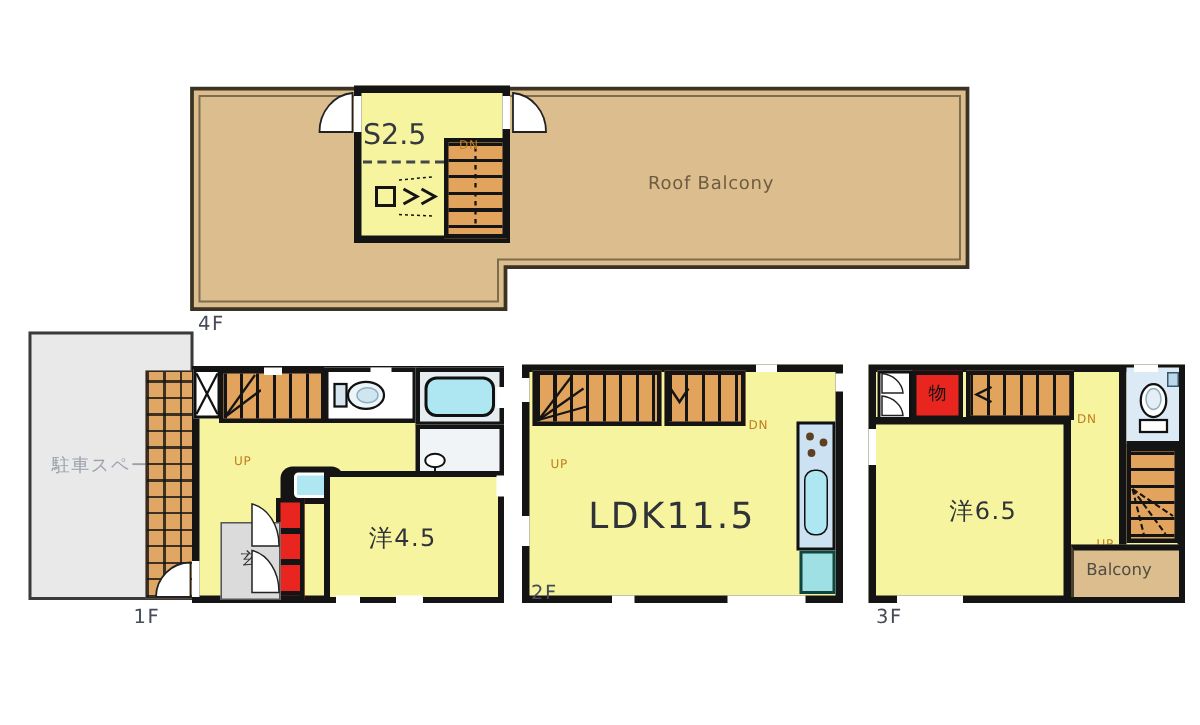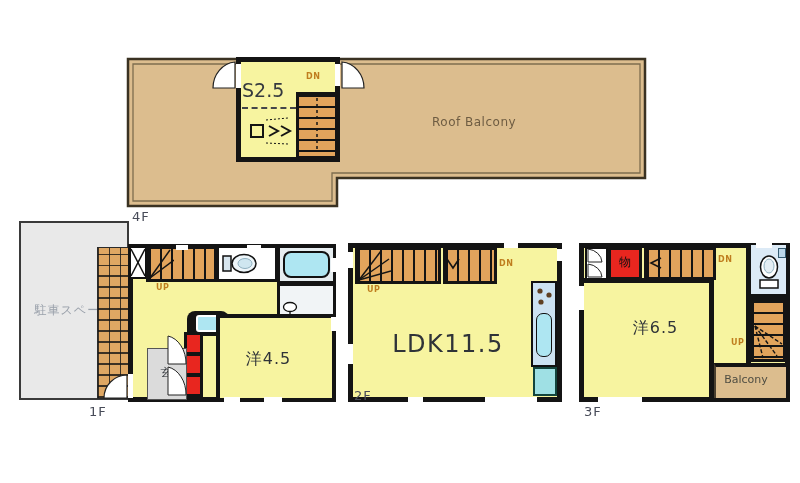--- a/index.html
+++ b/index.html
@@ -6,21 +6,21 @@
     --wall:#141414; --room_yellow:#F7F4A0; --balcony_tan:#DCBD8E; --stair_orange:#E2A45C;
     --tile_orange:#DFA763; --storage_red:#E8261F; --water_cyan:#AEE6F2; --counter_blue:#CCE2F2;
     --toilet_blue:#DCEAF6; --parking_gray:#E9E9E9;
   }
   html,body{margin:0;padding:0;background:#fff;}
   .plan{position:relative;width:800px;height:483px;background:#ffffff;overflow:hidden;
         font-family:"DejaVu Sans","Liberation Sans",sans-serif;}
   .abs{position:absolute;box-sizing:border-box;}
   .lbl{position:absolute;box-sizing:border-box;color:#2f3338;white-space:nowrap;line-height:1.1;}
   .center{text-align:center;}
-  .updn{font-size:8px;color:#bf7d1e;letter-spacing:.5px;font-weight:bold;}
+  .updn{font-size:8px;color:#bf7d1e;letter-spacing:.5px;font-weight:normal;margin-top:20px;}
   .floorlbl{font-size:13px;color:#474b58;letter-spacing:1px;}
   .roomname{font-size:16px;letter-spacing:1px;color:#2f3338;}
   .wallgap{background:#fff;}
   .footprint{border:5px solid var(--wall);background:var(--room_yellow);}
   .stairsV{background:var(--stair_orange);border:3px solid var(--wall);
     background-image:repeating-linear-gradient(90deg,var(--wall) 0 2px,transparent 2px 11px);}
   .stairsH{background:var(--stair_orange);border:3px solid var(--wall);
     background-image:repeating-linear-gradient(180deg,var(--wall) 0 2px,transparent 2px 11px);}
   .tiles{background-color:var(--tile_orange);border:1.5px solid #2a2a2a;
     background-image:repeating-linear-gradient(0deg,rgba(20,20,20,.8) 0 1.5px,transparent 1.5px 11px),
@@ -203,21 +203,21 @@
     <svg class="abs" style="left:753px;top:324px;" width="31" height="36">
       <line x1="2" y1="2" x2="29" y2="20" stroke="#141414" stroke-width="1.4" stroke-dasharray="4,2"></line>
       <line x1="2" y1="2" x2="24" y2="32" stroke="#141414" stroke-width="1.4" stroke-dasharray="4,2"></line>
       <line x1="2" y1="2" x2="10" y2="34" stroke="#141414" stroke-width="1.4" stroke-dasharray="4,2"></line>
     </svg>
     <div class="lbl updn" style="left:731px;top:339px;">UP</div>
 
     <div class="abs" style="left:714px;top:363px;width:72px;height:35px;background:var(--balcony_tan);border-top:4px solid var(--wall);border-left:2px solid #4a4030;"></div>
     <div class="lbl center" style="left:714px;top:374px;width:64px;font-size:11px;color:#4f4d42;">Balcony</div>
 
-    <div class="lbl center roomname" style="left:584px;top:319px;width:143px;">洋6.5</div>
+    <div class="lbl center roomname" style="left:584px;top:332px;width:143px;">洋6.5</div>
 
     <div class="abs wallgap" style="left:579px;top:286px;width:5px;height:24px;"></div>
     <div class="abs wallgap" style="left:598px;top:397px;width:44px;height:5px;"></div>
     <div class="abs wallgap" style="left:756px;top:243px;width:16px;height:5px;"></div>
 
     <div class="lbl floorlbl" style="left:584px;top:405px;">3F</div>
   </div>
 
 </div>
 

